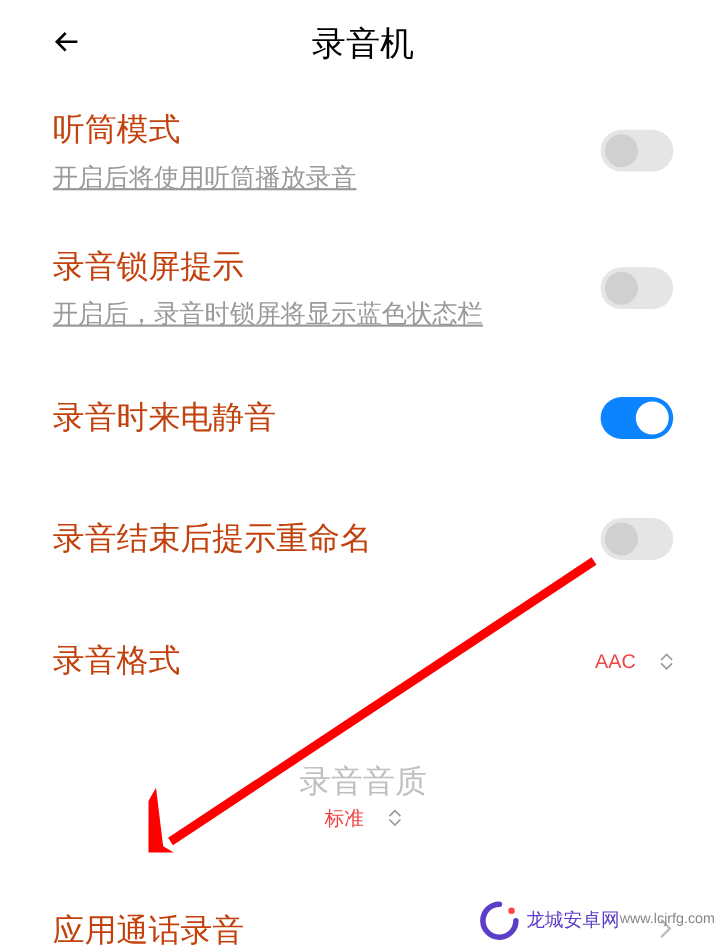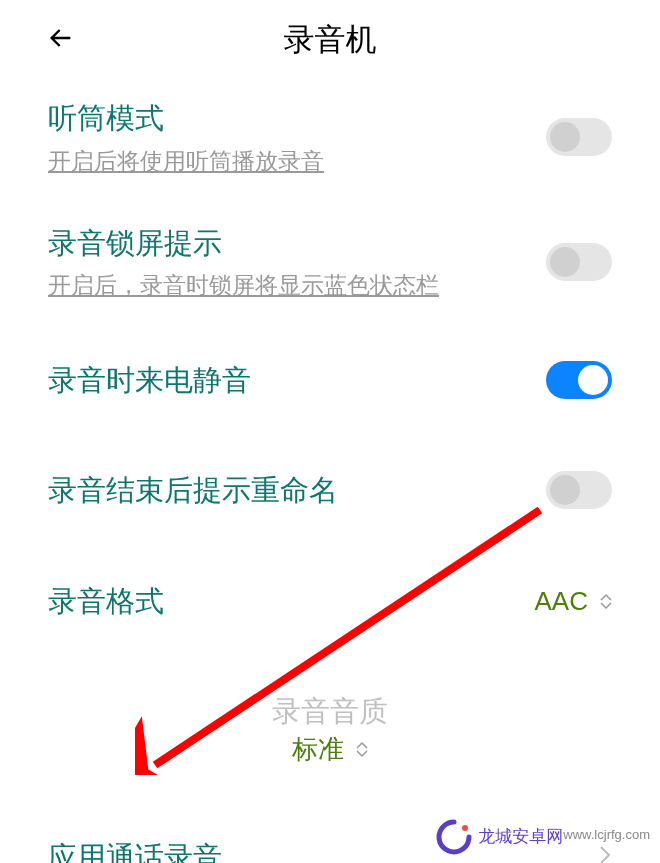--- a/index.html
+++ b/index.html
@@ -44,21 +44,21 @@
       padding: 30px 0;
     }
     .setting-item.with-desc {
       padding: 28px 0 18px;
     }
     .setting-text {
       flex: 1;
     }
     .setting-title {
       font-size: 29px;
-      color: #0f766e;
+      color: #c2410c;
       font-weight: 400;
       line-height: 1.4;
     }
     .setting-title.disabled {
       color: #c0c0c0;
     }
     .setting-desc {
       font-size: 23px;
       color: #999;
       margin-top: 6px;
@@ -90,23 +90,23 @@
       left: 4px;
       background: #d0d0d0;
     }
     .toggle.on .toggle-knob {
       right: 4px;
       background: #fff;
     }
     .value-selector {
       display: flex;
       align-items: center;
-      gap: 12px;
-      color: #4d7c0f;
-      font-size: 26px;
+      gap: 22px;
+      color: #ef4444;
+      font-size: 18px;
     }
     .selector-arrows {
       display: flex;
       flex-direction: column;
       gap: 1px;
     }
     .chevron-right {
       color: #bbb;
     }
     .arrow-annotation {

